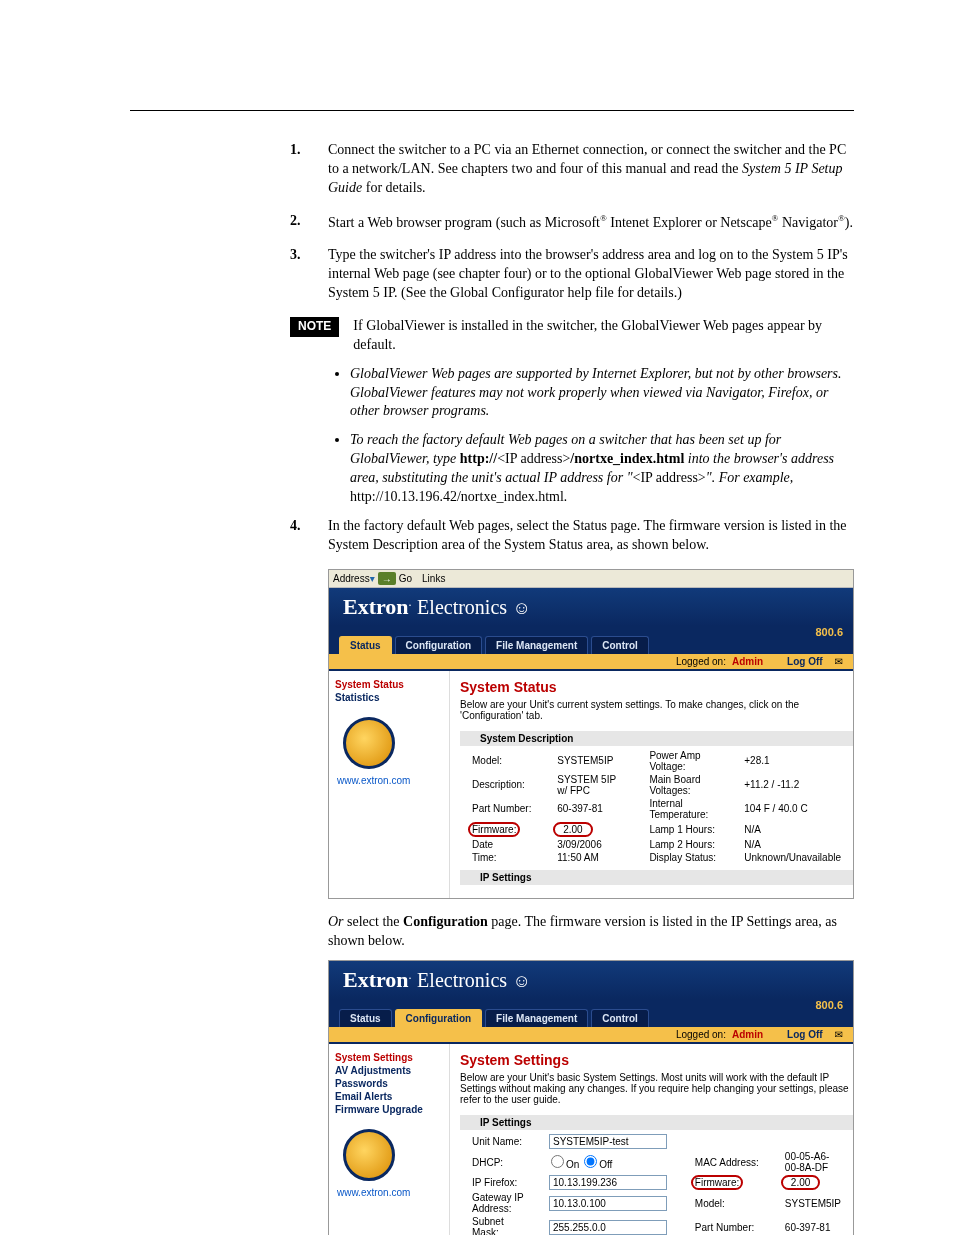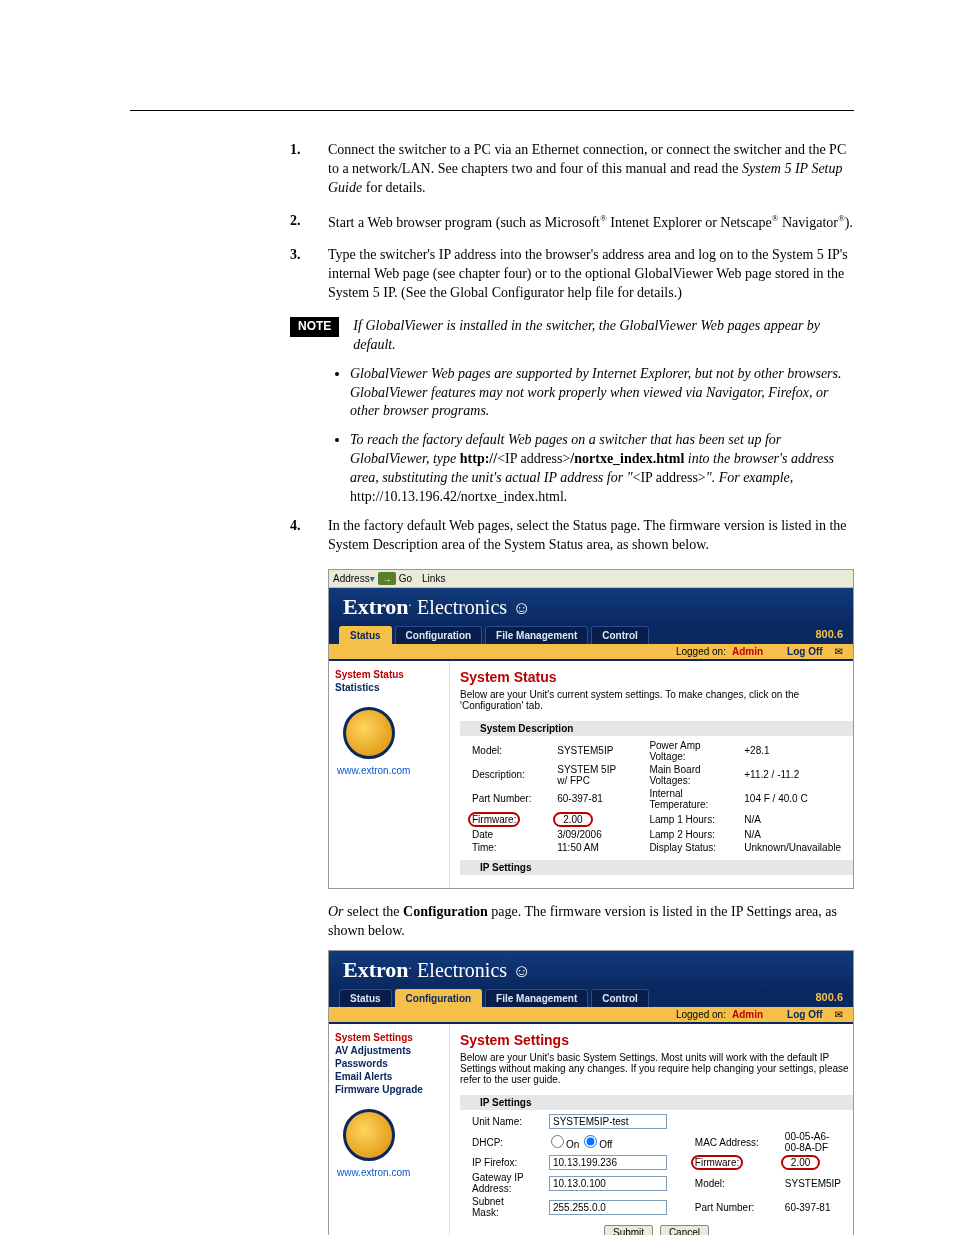--- a/index.html
+++ b/index.html
@@ -49,21 +49,20 @@
     color: #fff;
     font-family: Arial, sans-serif;
     font-weight: bold;
     font-size: 12px;
     padding: 2px 8px;
     margin-right: 14px;
     height: 16px;
   }
   .note-body {
     flex: 1;
-    font-style: italic;
     line-height: 1.35;
   }
   ul.note-list {
     margin: 8px 0 8px 60px;
     padding: 0;
     list-style: disc;
   }
   ul.note-list li {
     margin-bottom: 10px;
     font-style: italic;
@@ -132,21 +131,21 @@
   }
   .tab.active {
     background: #f5c04a;
     color: #0a2860;
     border-color: #f5c04a;
   }
   .phone {
     color: #f5c04a;
     font-weight: bold;
     font-size: 11px;
-    padding-bottom: 4px;
+    padding-bottom: 16px;
   }
   .login-bar {
     background: #f5c04a;
     border-bottom: 2px solid #0a2860;
     display: flex;
     justify-content: flex-end;
     padding: 2px 10px;
     font-size: 10px;
   }
   .login-bar .who { color: #000; margin-right: 6px; }

